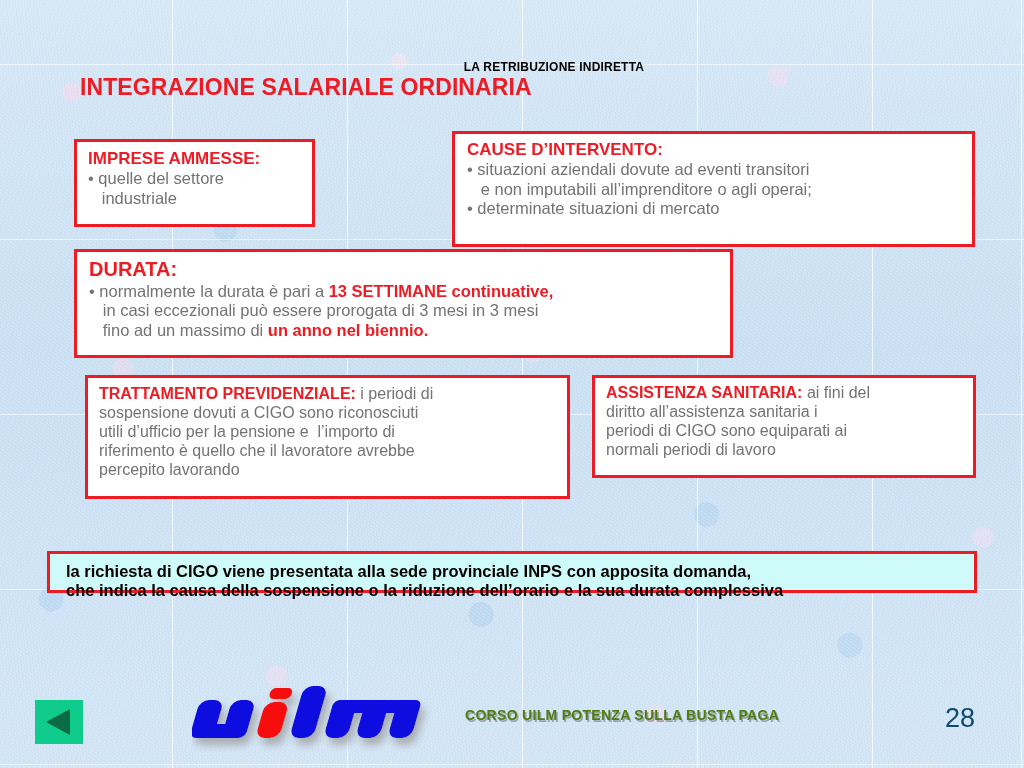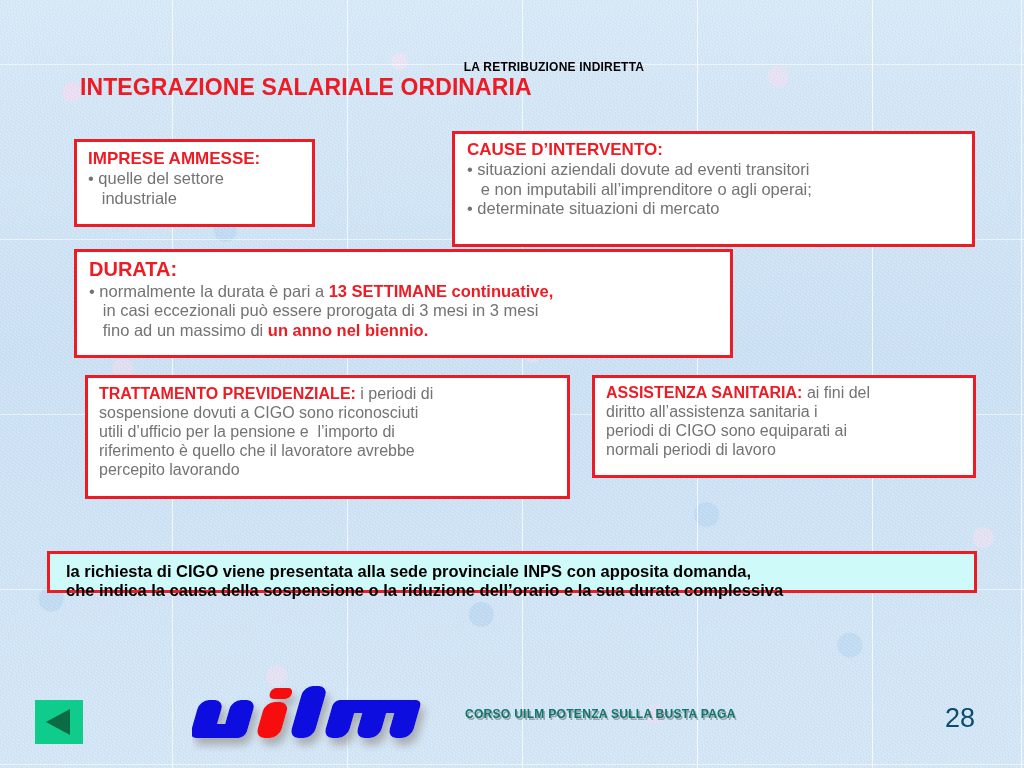--- a/index.html
+++ b/index.html
@@ -174,22 +174,22 @@
     left: 192px;
     top: 686px;
     width: 250px;
     height: 66px;
   }
 
   #footer-text {
     position: absolute;
     left: 465px;
     top: 707px;
-    color: #0f766e;
-    font-size: 12px;
+    color: #4d7c0f;
+    font-size: 14px;
     font-weight: bold;
     letter-spacing: 0.3px;
     text-shadow: 1.5px 1.5px 0 rgba(110,110,110,0.55);
     white-space: nowrap;
   }
 
   #page-number {
     position: absolute;
     left: 945px;
     top: 703px;

